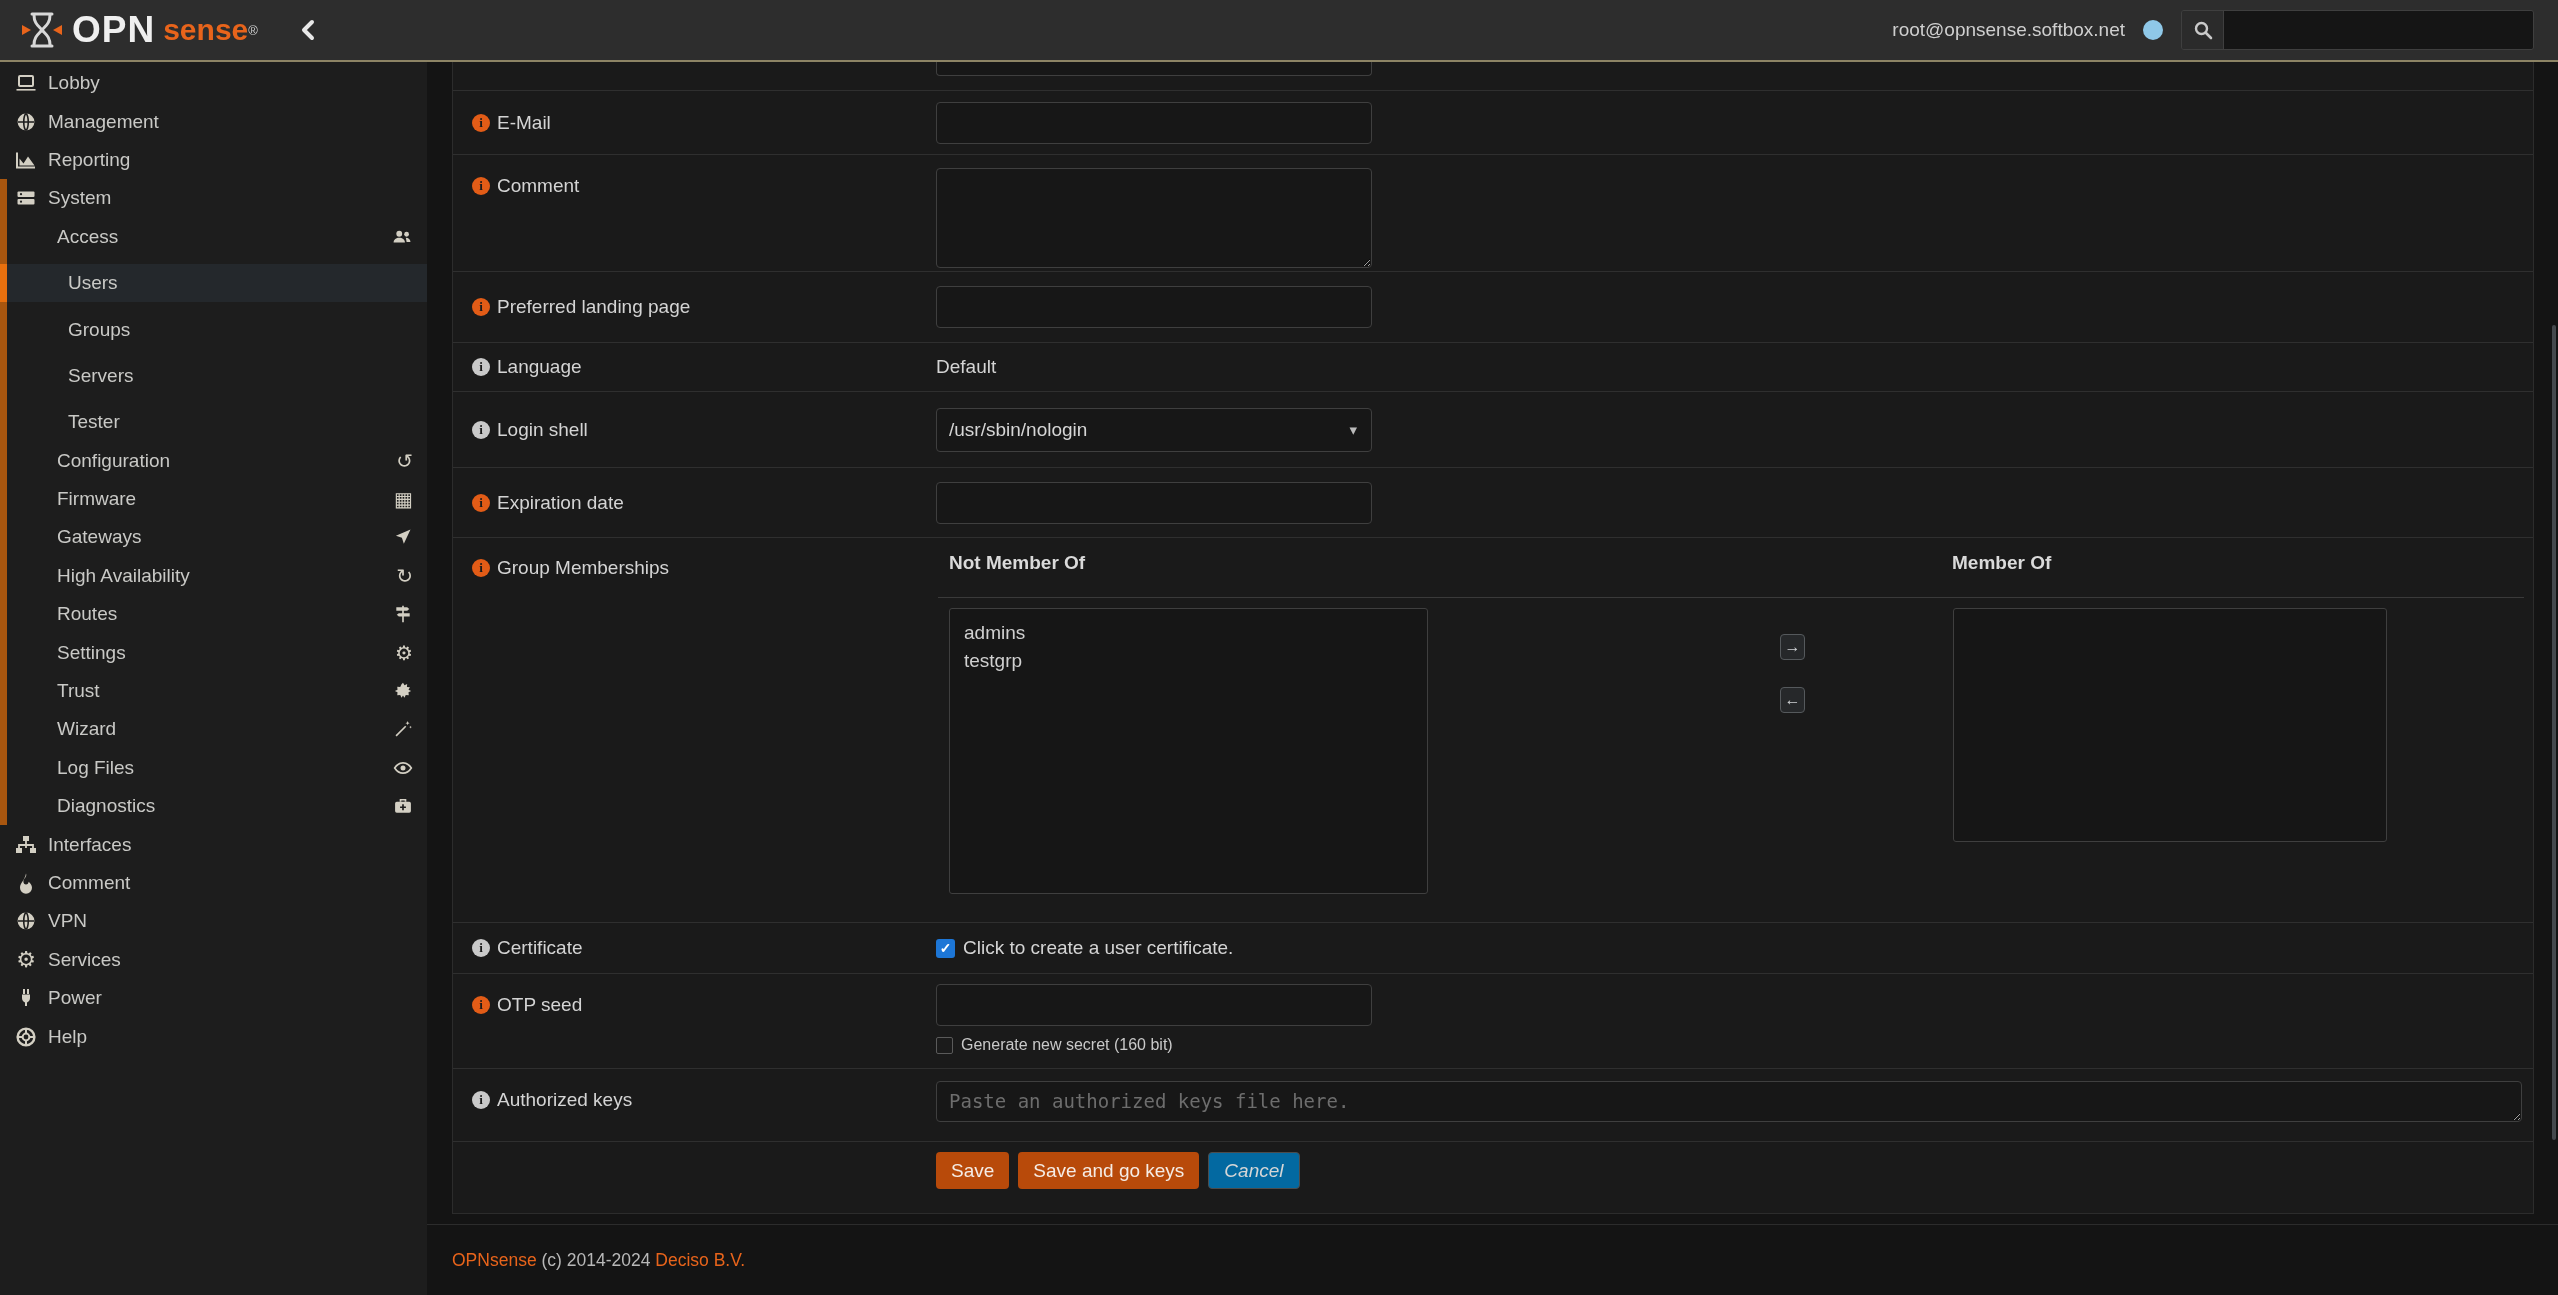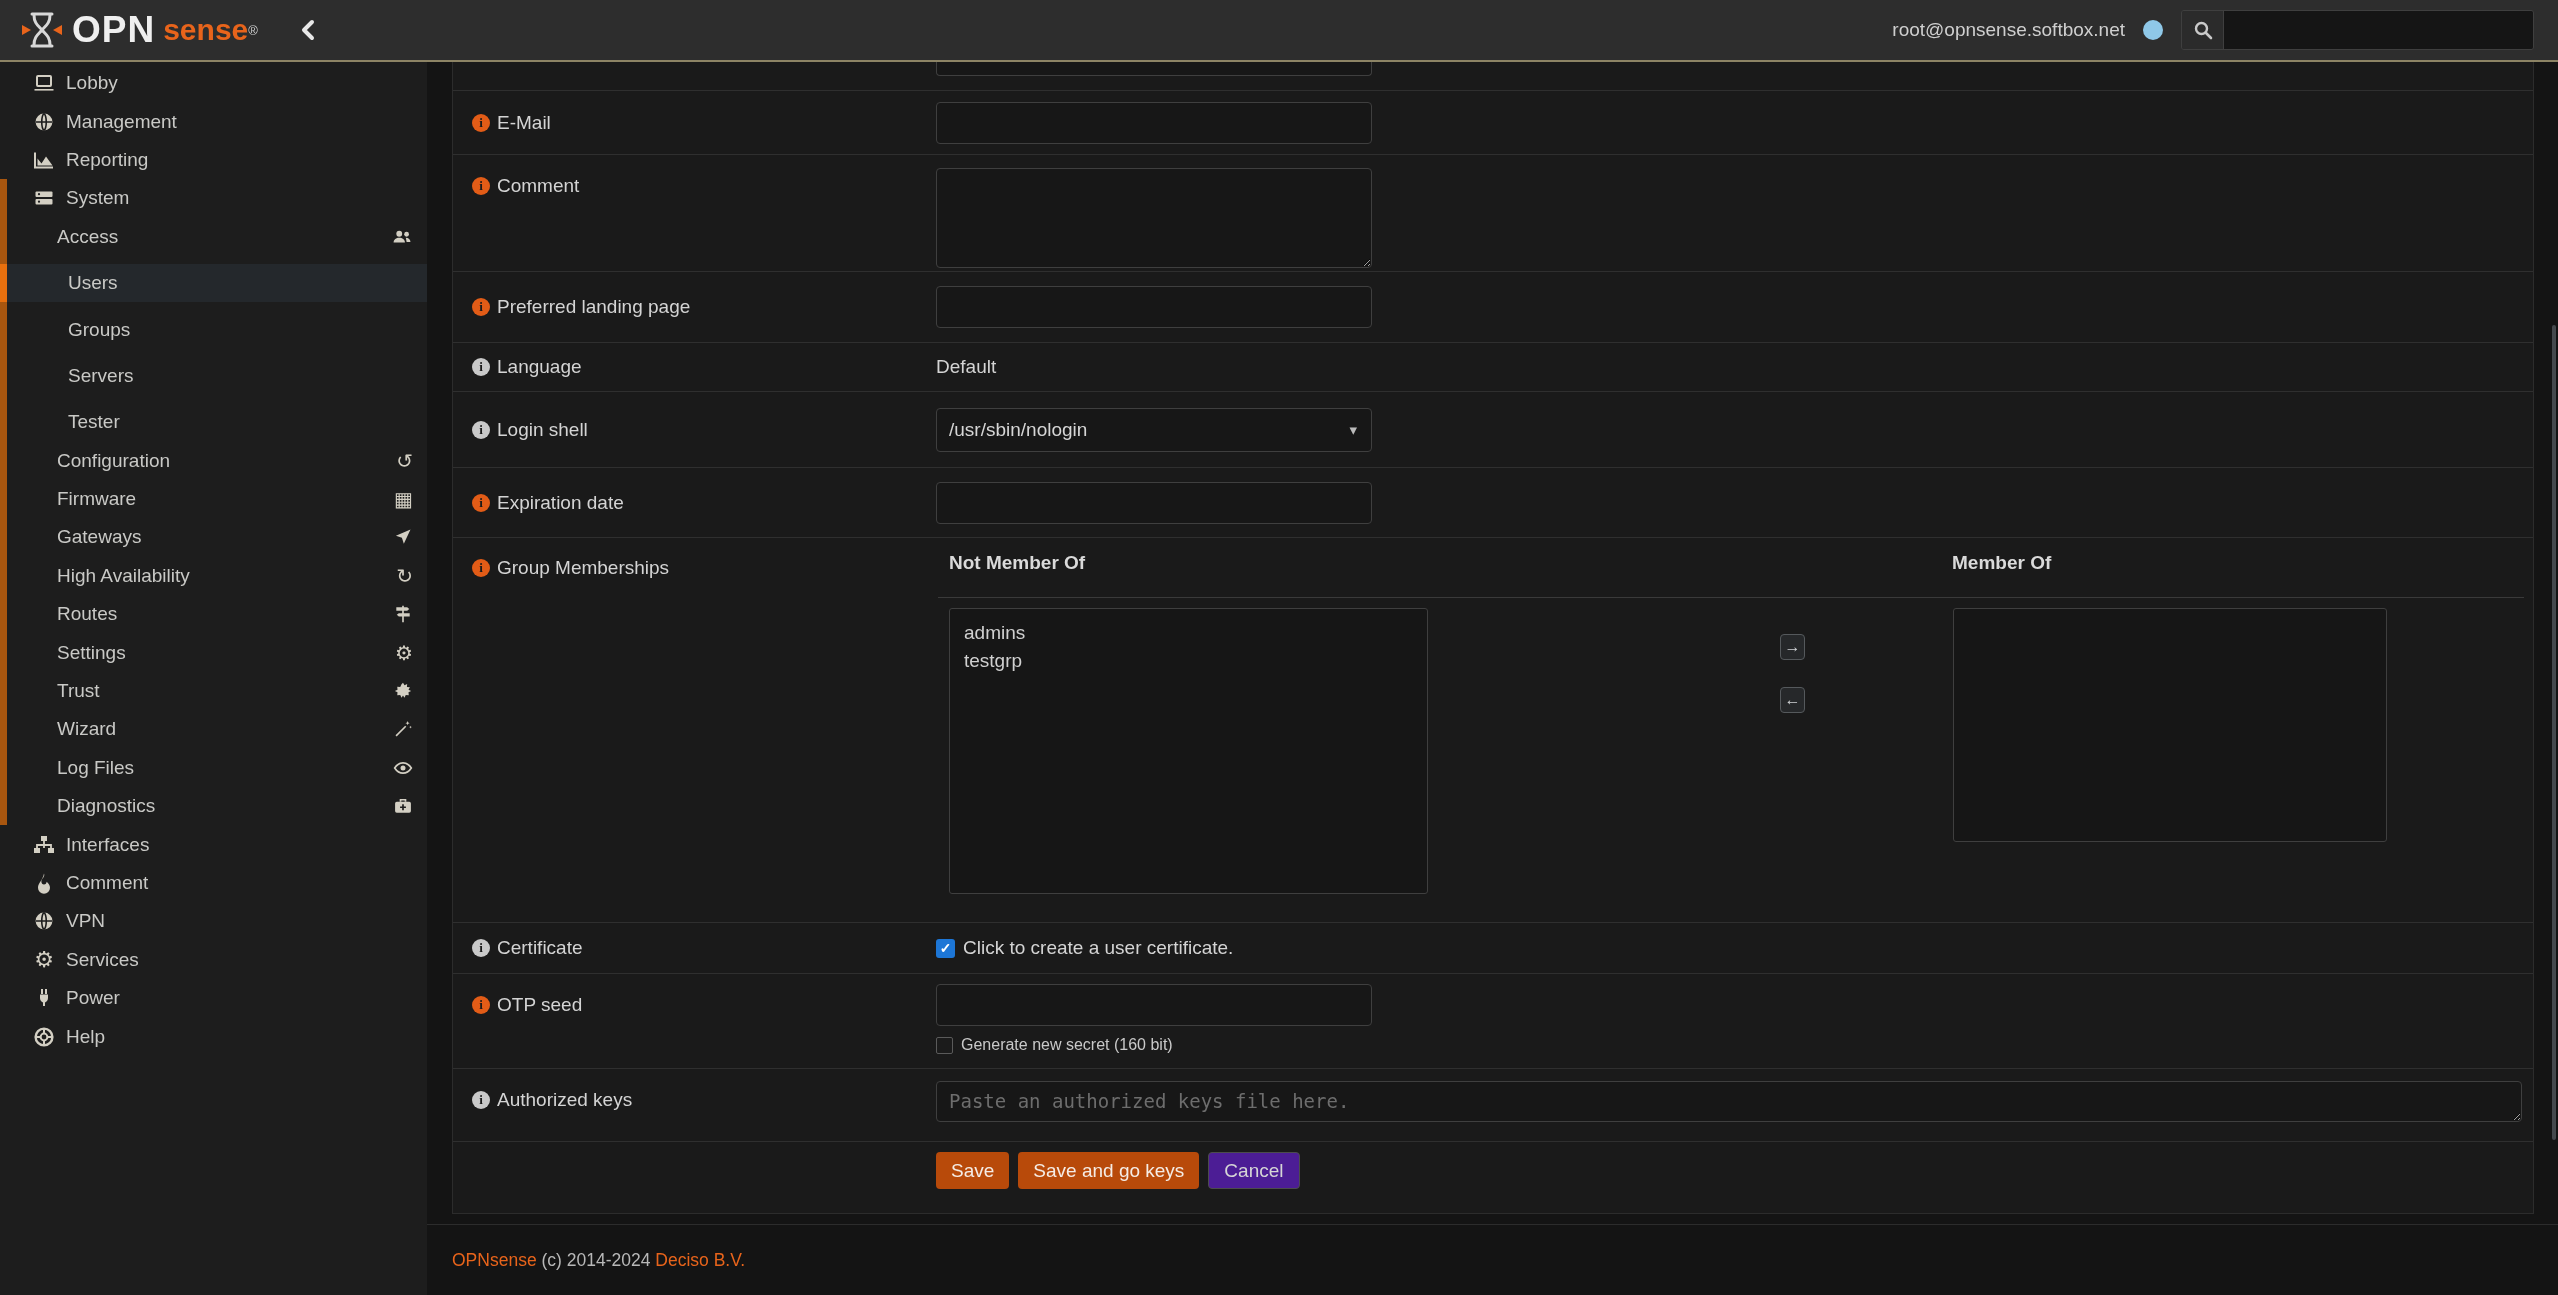--- a/index.html
+++ b/index.html
@@ -22,21 +22,21 @@
   .search-icon-cell { width:42px; background:#2b2b2b; border-right:1px solid #3f3f3f;
     display:flex; align-items:center; justify-content:center; }
   .searchbox input { flex:1; background:#151515; border:none; outline:none;
     color:#dddddd; font-size:18px; padding:0 10px; }
 
   
   .sidebar { position:absolute; left:0; top:62px; width:427px; bottom:0; background:#1d1d1d; }
   .nav { list-style:none; padding-top:2px; }
   .nav li { position:relative; height:38.4px; display:flex; align-items:center;
     font-size:19px; color:#c9c9c6; cursor:pointer; }
-  .lvl0 { padding-left:31px; }
+  .lvl0 { padding-left:13px; }
   .lvl1 { padding-left:57px; }
   .lvl2 { padding-left:68px;margin-top:8px; }
   .licon { width:26px; margin-right:9px; display:flex; justify-content:center; color:#d3cfc3; }
   .ricon { position:absolute; right:14px; display:flex; color:#d3cfc3; font-size:20px; }
   .system-section { position:relative; }
   .system-section::before { content:''; position:absolute; left:0; top:0; bottom:0;
     width:7px; background:#a8560f; z-index:1; }
   li.active { background:#24282c; }
   li.active::after { content:''; position:absolute; left:0; top:0; bottom:0;
     width:7px; background:#e8700e; z-index:2; }
@@ -107,21 +107,21 @@
     color:#ffffff; font-size:14px; font-weight:bold; display:flex; align-items:center;
     justify-content:center; cursor:pointer; flex:0 0 19px; }
   .checkbox-empty { width:17px; height:17px; background:#1b1b1b; border:1px solid #5a5a5a;
     border-radius:2px; cursor:pointer; flex:0 0 17px; }
   .cb-label { font-size:19px; color:#d4d4d4; }
   .cb-label.small { font-size:16px; color:#c9c9c9; }
 
   .btn { height:37px; padding:0 15px; border:none; border-radius:4px; font-size:19px;
     cursor:pointer; font-family:"Liberation Sans", sans-serif; }
   .btn-orange { background:#b84a0a; color:#f5ece5; }
-  .btn-dark { background:#4c1d95; border:1px solid #4c4c4c; color:#d6d6d6; }
+  .btn-dark { background:#0369a1; border:1px solid #4c4c4c; color:#d6d6d6;font-style:italic; }
 
   .footer-hr { position:absolute; left:0; right:0; top:1162px; border-top:1px solid #2c2c2c; }
   .footer { position:absolute; left:25px; top:1188px; font-size:17.5px; color:#b8b8b8; }
   .footer a { color:#e8641b; text-decoration:none; cursor:pointer; }
 
   .scroll-thumb { position:absolute; right:2px; top:325px; width:4px; height:815px;
     background:#45494d; border-radius:2px; }
 
   svg.ic { display:block; }
 </style>

